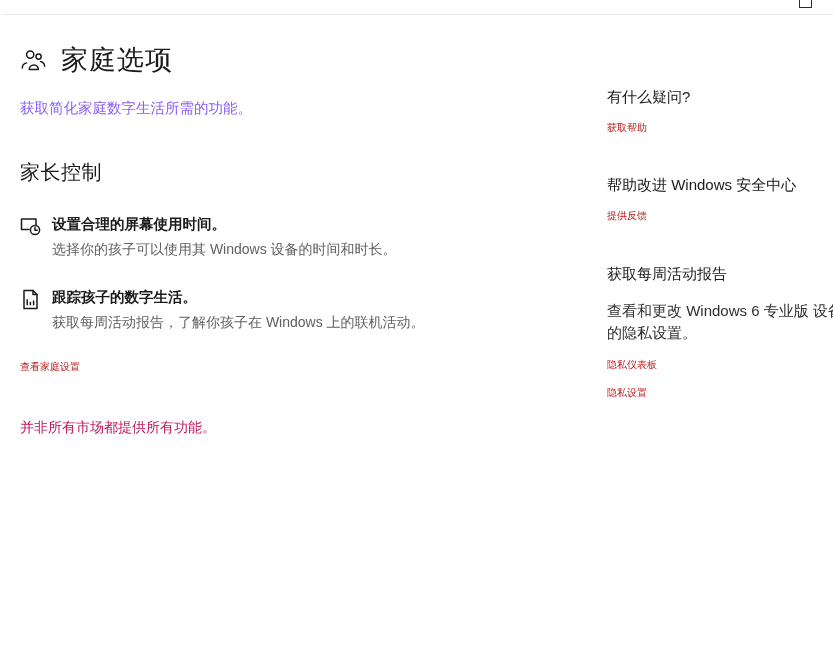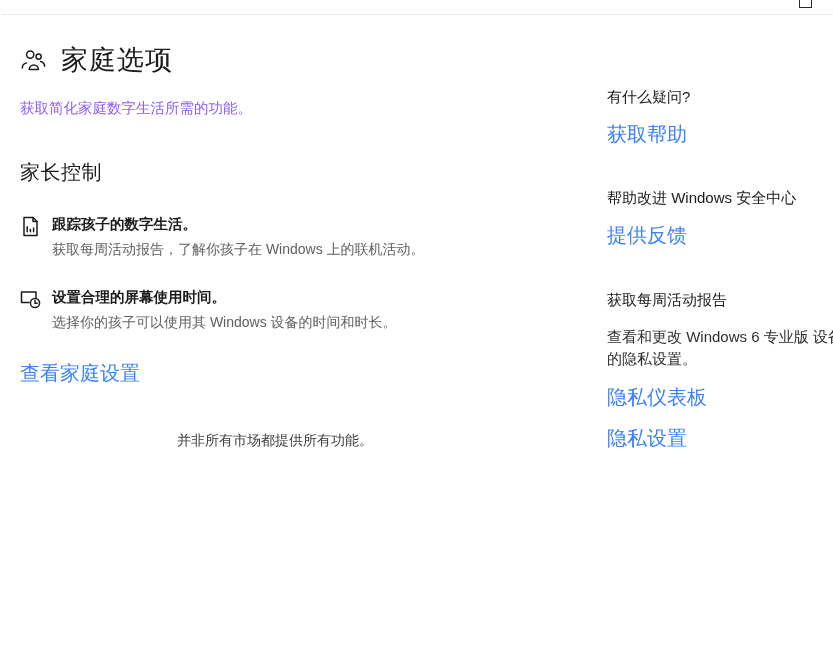--- a/index.html
+++ b/index.html
@@ -63,32 +63,31 @@
     font-size: 14.5px;
     font-weight: 600;
     color: #1b1b1b;
   }
   .item-desc {
     margin-top: 7px;
     font-size: 14px;
     color: #5f5f5f;
   }
   .link {
-    color: #3b82f6;
-    font-size: 20px;
+    color: #b91c1c;
+    font-size: 10px;
     text-decoration: none;
     cursor: pointer;
     display: inline-block;
   }
   .family-link { margin-top: 28px; font-weight: 500; text-align: right; }
   .footnote {
     margin-top: 45px;
     font-size: 14px;
-    color: #404040;
-    text-align: center;
+    color: #be185d;
   }
   .side-col {
     position: absolute;
     left: 607px; top: 88px;
     width: 236px;
   }
   .side-heading {
     font-size: 15px;
     color: #1b1b1b;
   }
@@ -124,44 +123,44 @@
     <h1 class="page-title">家庭选项</h1>
   </div>
 
   <div class="page-subtitle">获取简化家庭数字生活所需的功能。</div>
 
   <h2 class="section-heading">家长控制</h2>
 
   <div class="feature-item">
     <span>
       <svg class="item-icon" viewBox="0 0 21 21">
+        <path d="M1.5 3 h14.5 v6.2 M9 13.6 H1.5 V3"></path>
+        <circle cx="15" cy="14" r="4.6" fill="#ffffff"></circle>
+        <path d="M15 11.6 v2.6 h2.2"></path>
+      </svg>
+    </span>
+    <div>
+      <div class="item-title">设置合理的屏幕使用时间。</div>
+      <div class="item-desc">选择你的孩子可以使用其 Windows 设备的时间和时长。</div>
+    </div>
+  </div>
+
+  <div class="feature-item">
+    <span>
+      <svg class="item-icon" viewBox="0 0 21 21">
         <path d="M4 1.5 h9 l4 4 v14 H4 z"></path>
         <path d="M13 1.5 v4 h4"></path>
         <path d="M7.2 15.8 v-5"></path>
         <path d="M10.4 15.8 v-2.4"></path>
         <path d="M13.6 15.8 v-3.8"></path>
       </svg>
     </span>
     <div>
       <div class="item-title">跟踪孩子的数字生活。</div>
       <div class="item-desc">获取每周活动报告，了解你孩子在 Windows 上的联机活动。</div>
-    </div>
-  </div>
-
-  <div class="feature-item">
-    <span>
-      <svg class="item-icon" viewBox="0 0 21 21">
-        <path d="M1.5 3 h14.5 v6.2 M9 13.6 H1.5 V3"></path>
-        <circle cx="15" cy="14" r="4.6" fill="#ffffff"></circle>
-        <path d="M15 11.6 v2.6 h2.2"></path>
-      </svg>
-    </span>
-    <div>
-      <div class="item-title">设置合理的屏幕使用时间。</div>
-      <div class="item-desc">选择你的孩子可以使用其 Windows 设备的时间和时长。</div>
     </div>
   </div>
 
   <a class="link family-link">查看家庭设置</a>
 
   <div class="footnote">并非所有市场都提供所有功能。</div>
 </div>
 
 <div class="side-col">
   <div>

